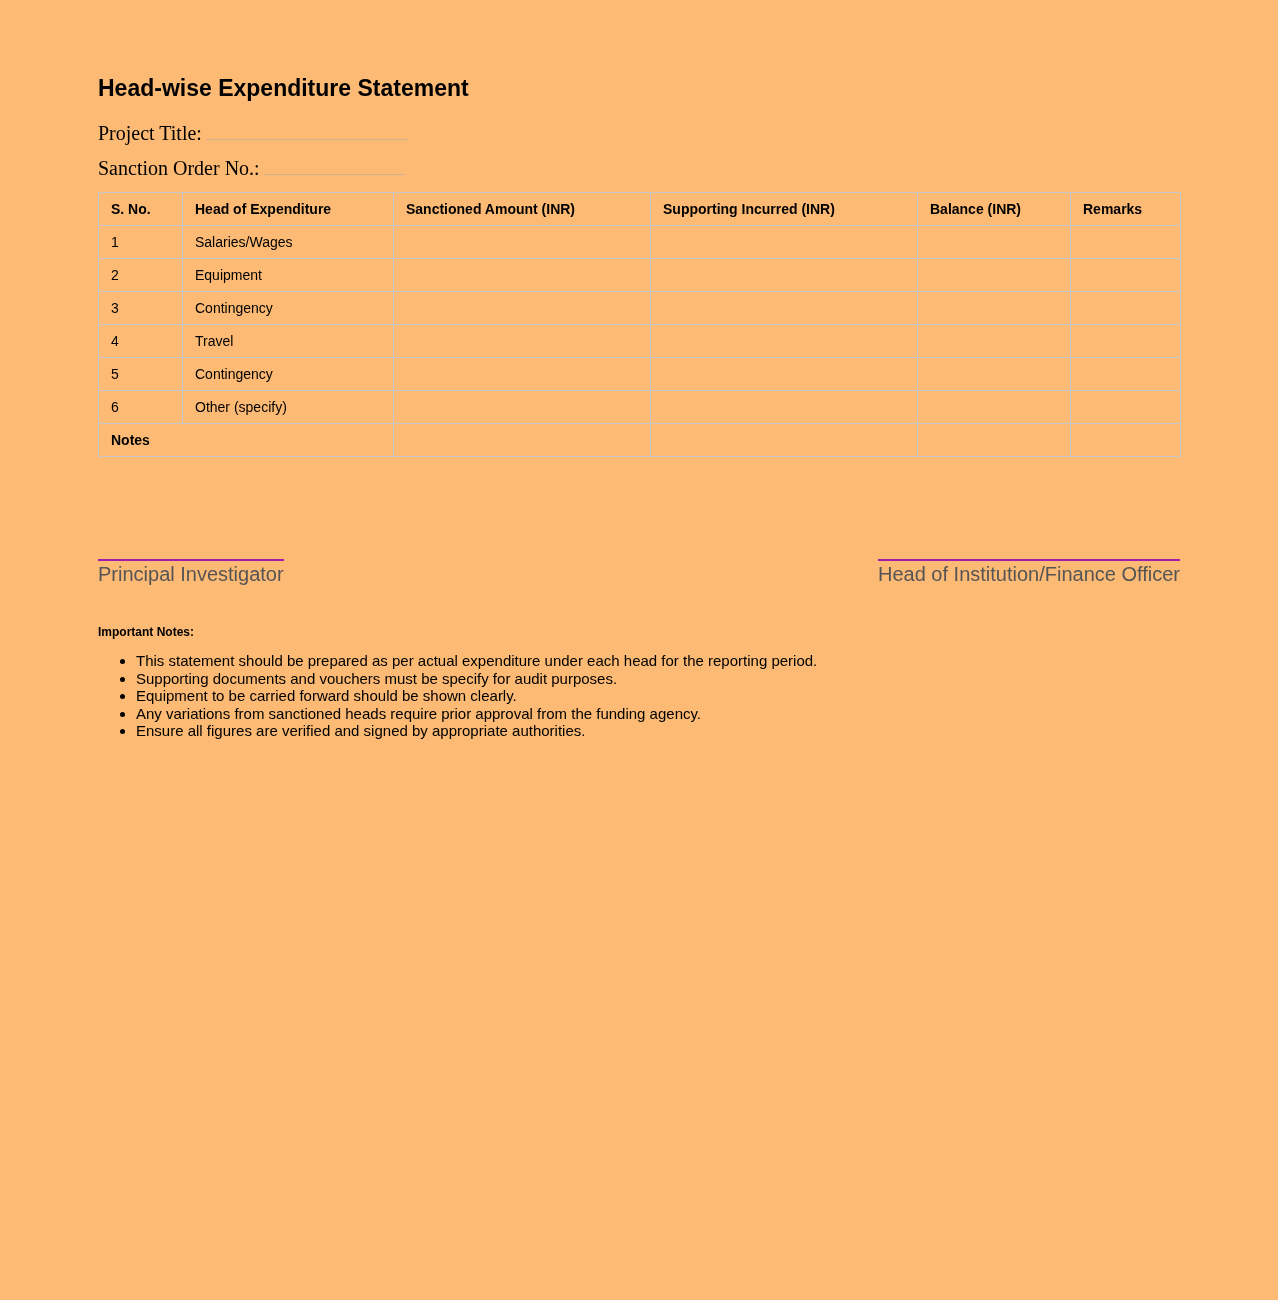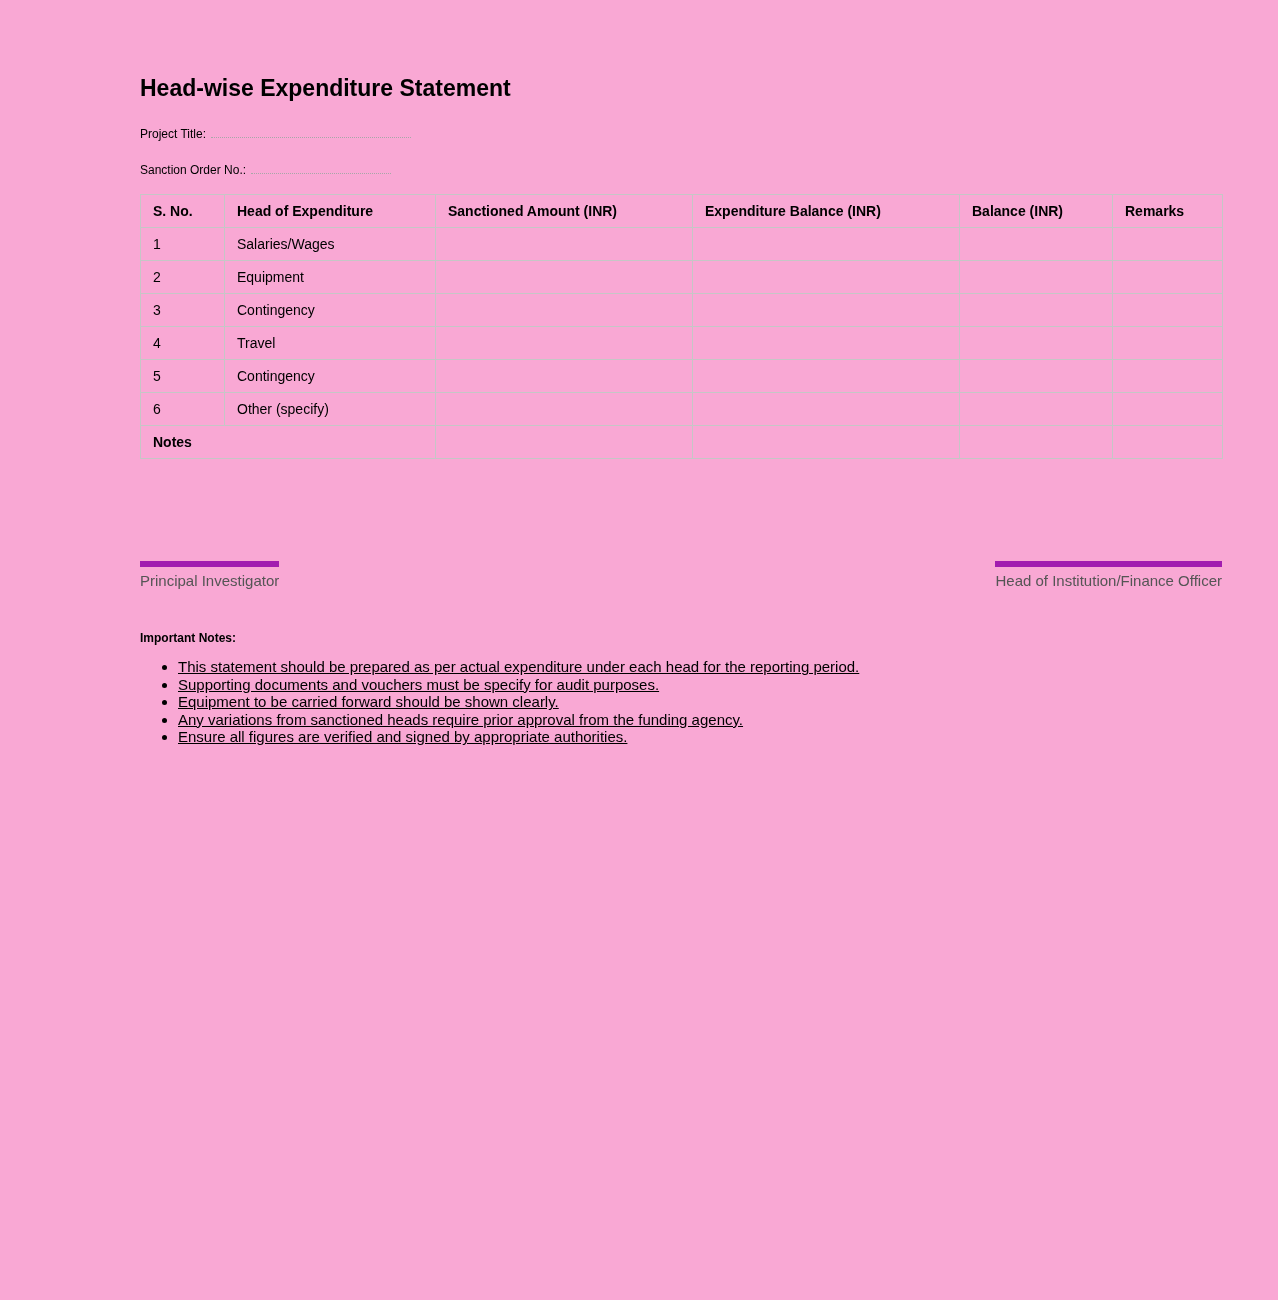--- a/index.html
+++ b/index.html
@@ -6,41 +6,41 @@
   html, body {
     margin: 0;
     padding: 0;
     background: #ffffff;
     color: #000000;
     font-family: "Liberation Sans", "DejaVu Sans", sans-serif;
   }
   .page {
     width: 1278px;
     height: 1300px;
-    background: #f9a8d4;
+    background: #fdba74;
     overflow: hidden;
-    padding-left: 42px;
   }
   .content {
     width: 1082px;
     margin-left: 98px;
     padding-top: 76px;
   }
   h1.doc-title {
     font-size: 23px;
     font-weight: bold;
     margin: 0 0 21px 0;
     line-height: 1.1;
     color: #000000;
   }
   .field-row {
-    font-size: 12px;
+    font-size: 20px;
     line-height: 22px;
     margin-bottom: 13px;
     color: #000000;
+    font-family: Liberation Serif, serif;
   }
   .field-label { display: inline; }
   .blank-line {
     display: inline-block;
     border-bottom: 1px dotted #a8a8a8;
     height: 16px;
     margin-left: 5px;
     vertical-align: baseline;
   }
   .blank-w200 { width: 200px; }
@@ -73,38 +73,37 @@
   col.c-balance { width: 153px; }
   col.c-remarks { width: 110px; }
 
   .signatures {
     margin-top: 102px;
     display: flex;
     justify-content: space-between;
     align-items: flex-start;
   }
   .sig-block {
-    border-top: 6px solid #a21caf;
+    border-top: 2px solid #a21caf;
     padding-top: 5px;
-    font-size: 15px;
+    font-size: 20px;
     line-height: 17px;
     color: #555555;
   }
 
   .notes { margin-top: 42px; }
   .notes-heading {
     font-size: 12px;
     font-weight: bold;
     margin: 0;
     color: #000000;
   }
   ul.notes-list {
     margin: 13px 0 0 0;
     padding-left: 38px;
-    text-decoration: underline;
   }
   ul.notes-list li {
     font-size: 15px;
     line-height: 17.5px;
     margin: 0;
     color: #000000;
   }
 </style>
 </head>
 <body>
@@ -128,21 +127,21 @@
           <col class="c-sanctioned">
           <col class="c-incurred">
           <col class="c-balance">
           <col class="c-remarks">
       </colgroup>
       <thead>
         <tr>
           <th>S. No.</th>
           <th>Head of Expenditure</th>
           <th>Sanctioned Amount (INR)</th>
-          <th>Expenditure Balance (INR)</th>
+          <th>Supporting Incurred (INR)</th>
           <th>Balance (INR)</th>
           <th>Remarks</th>
         </tr>
       </thead>
       <tbody>
         <tr>
           <td>1</td>
           <td>Salaries/Wages</td>
           <td></td>
           <td></td>

